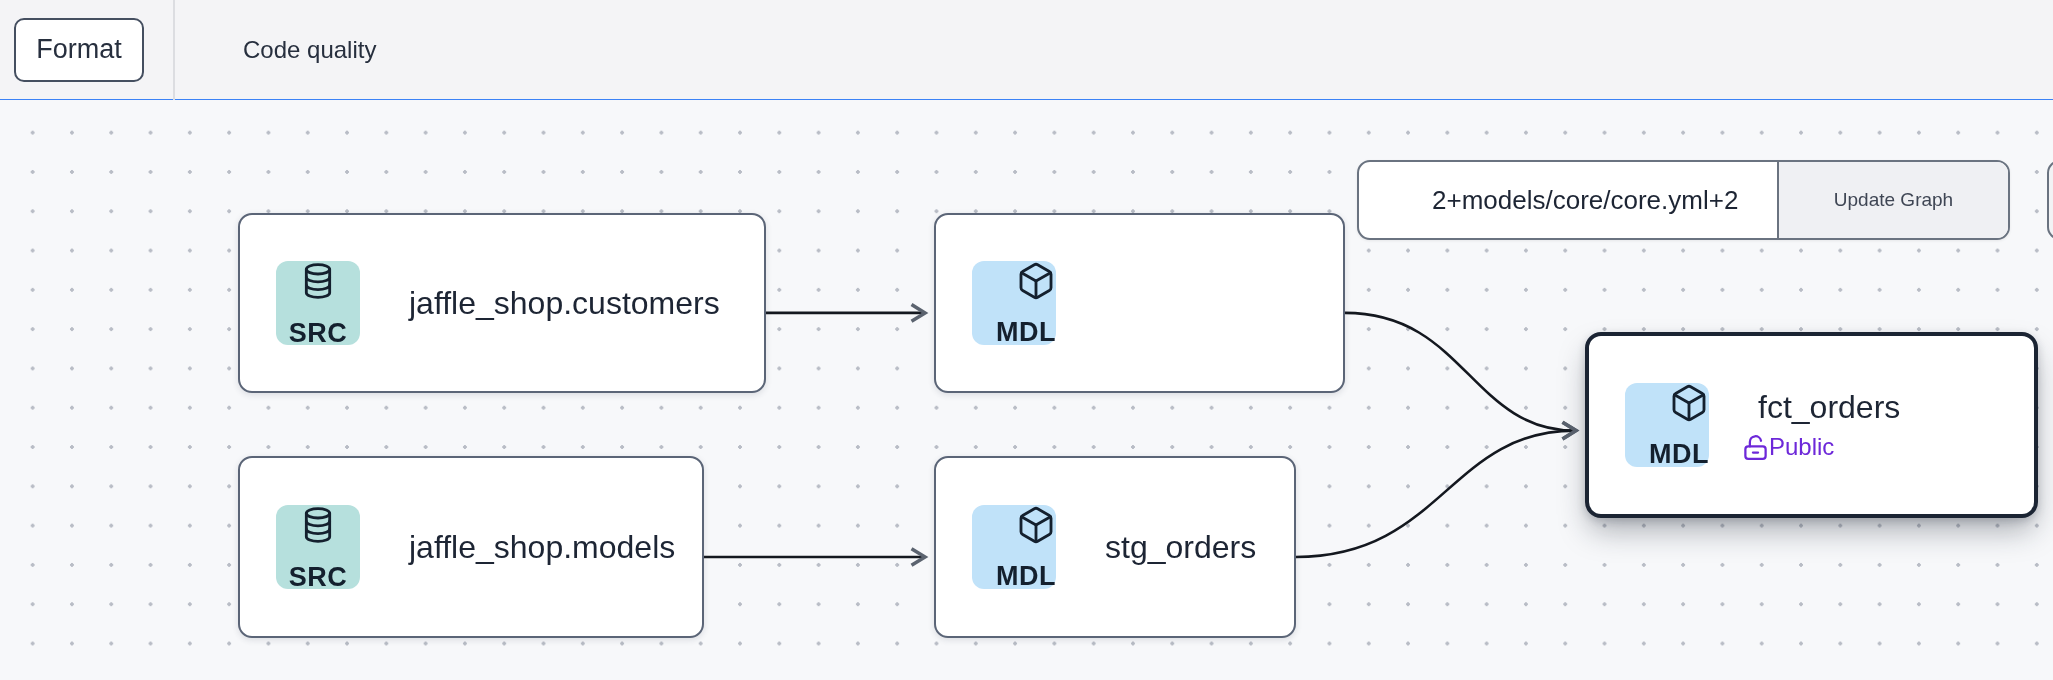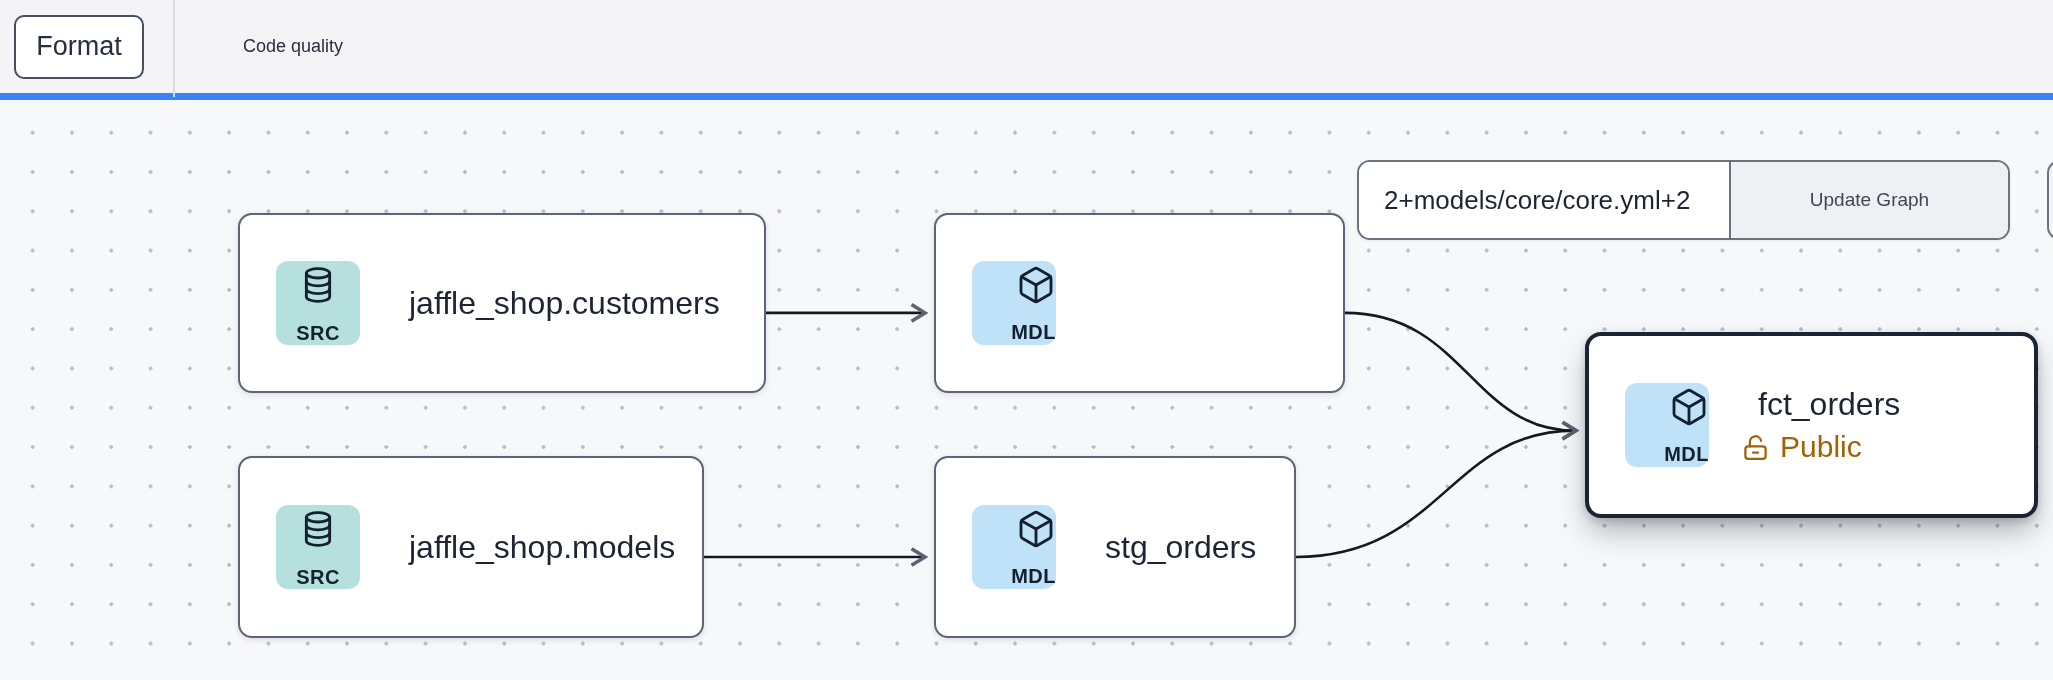--- a/index.html
+++ b/index.html
@@ -5,33 +5,33 @@
   html,body{margin:0;padding:0;}
   body{
     width:2053px;height:680px;overflow:hidden;position:relative;
     font-family:"Liberation Sans","DejaVu Sans",sans-serif;
     background:var(--canvas-bg,#f7f8fa);
   }
   
   .topbar{
     position:absolute;left:0;top:0;width:2053px;height:100px;
     background:var(--topbar-bg,#f4f4f6);
-    border-bottom:7px solid #3b82f6;
+    border-bottom:1px solid #3b82f6;
     display:flex;align-items:center;box-sizing:border-box;
   }
   .format-btn{
     margin-left:14px;width:130px;height:64px;border-radius:10px;
     border:2px solid #454f60;background:#ffffff;color:var(--tab-text,#272f3e);
     font-family:inherit;font-size:27px;cursor:pointer;
   }
   .tb-divider{width:2px;height:100px;background:#dcdde1;margin-left:29px;}
   .tabs{display:flex;align-items:stretch;height:100%;}
   .tab{
     position:relative;display:flex;align-items:center;height:100%;
-    font-size:18px;color:var(--tab-text,#272f3e);cursor:pointer;white-space:nowrap;
+    font-size:24px;color:var(--tab-text,#272f3e);cursor:pointer;white-space:nowrap;
   }
   .tab-1{margin-left:68px;}
   .tab-2{margin-left:72px;}
   .tab.active::after{
     content:"";position:absolute;left:-34px;right:-34px;bottom:0;height:5px;
     background:var(--tab-underline,#99a0ac);
   }
   
   .canvas{
     position:absolute;left:0;top:100px;width:2053px;height:580px;overflow:hidden;
@@ -54,31 +54,32 @@
   }
   .badge{
     flex:0 0 84px;width:84px;height:84px;margin-left:36px;border-radius:12px;
     display:flex;flex-direction:column;align-items:center;justify-content:center;
     color:var(--badge-text,#14202e);
   }
   .badge-src{background:var(--src-badge,#b6e0dd);}
   .badge-mdl{background:var(--mdl-badge,#c0e2f9);align-items:flex-end;}
   .bicon{display:block;line-height:0;margin-top:3px;}
   .bicon svg{display:block;}
-  .blabel{font-size:20px;font-weight:700;letter-spacing:0.5px;margin-top:16px;}
+  .blabel{font-size:27px;font-weight:700;letter-spacing:0.5px;margin-top:16px;}
   .ninfo{margin-left:33px;display:flex;flex-direction:column;justify-content:center;gap:7px;min-width:0;}
   .ntitle{font-size:32px;color:var(--text-dark,#1d2534);white-space:nowrap;margin-left:16px;}
-  .naccess{display:flex;align-items:center;gap:11px;font-size:30px;color:#a16207;}
+  .naccess{display:flex;align-items:center;font-size:24px;color:#6d28d9;}
   .naccess .aicon{line-height:0;}
   
   .controls{
     position:absolute;left:1357px;top:60px;width:653px;height:80px;box-sizing:border-box;
     border:2px solid var(--control-border,#6a7380);border-radius:13px;
     background:#ffffff;display:flex;overflow:hidden;
     box-shadow:0 1px 3px rgba(0,0,0,0.07);
+    padding-left:48px;
   }
   .selector-input{
     flex:0 0 312px;border:none;outline:none;background:#ffffff;
     padding:0 10px 0 25px;font-family:inherit;font-size:26px;color:var(--text-dark,#1d2534);
   }
   .update-btn{
     flex:1;border:none;border-left:2px solid var(--control-border,#6a7380);
     background:var(--button-bg,#eff0f3);color:var(--button-text,#3f4654);
     font-family:inherit;font-size:19px;cursor:pointer;white-space:nowrap;
   }

